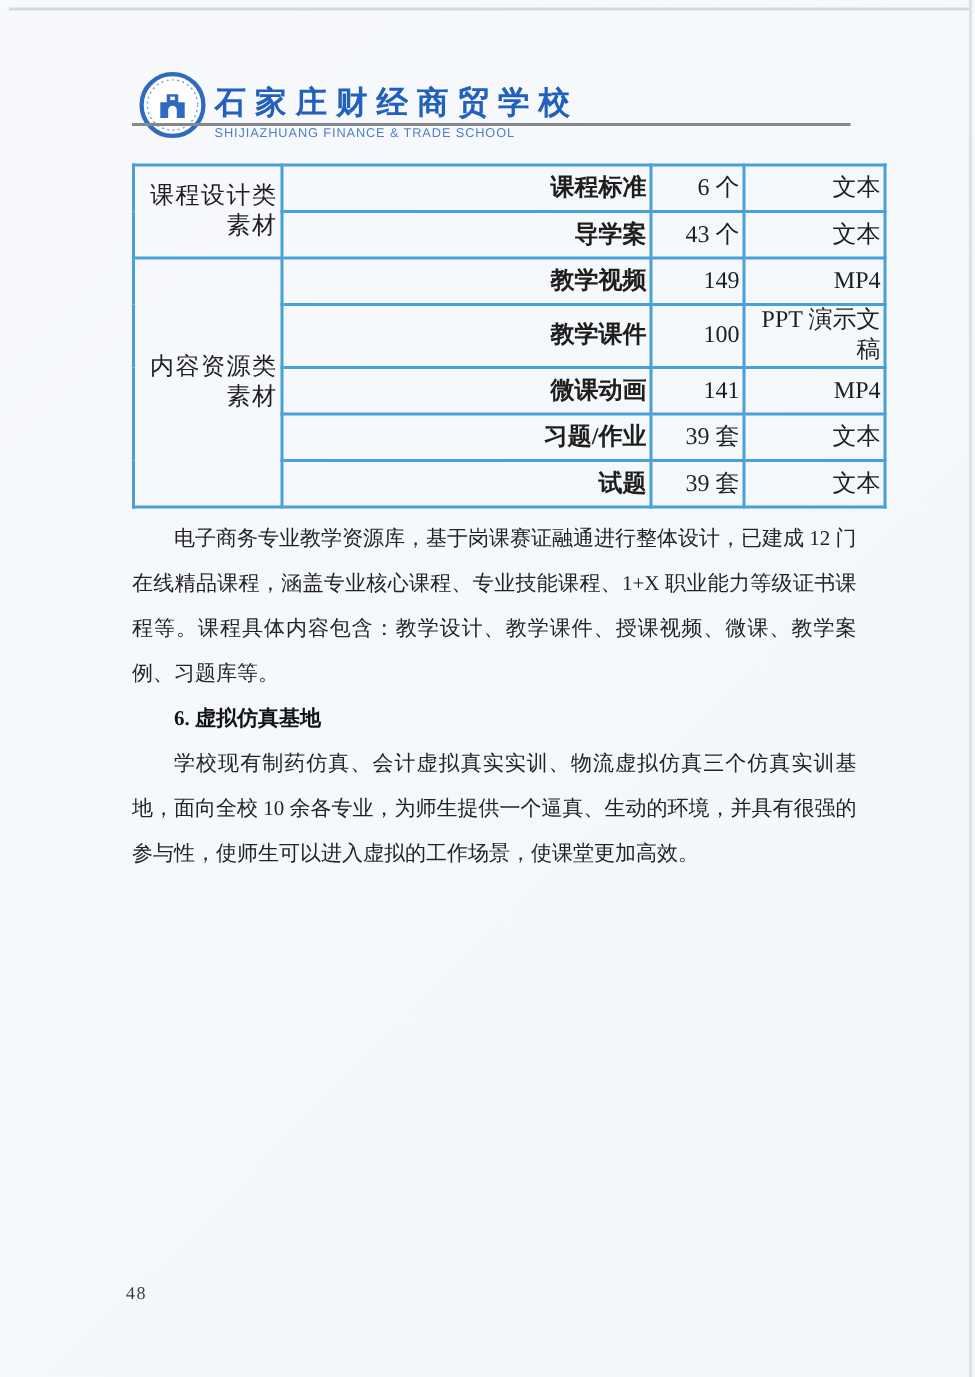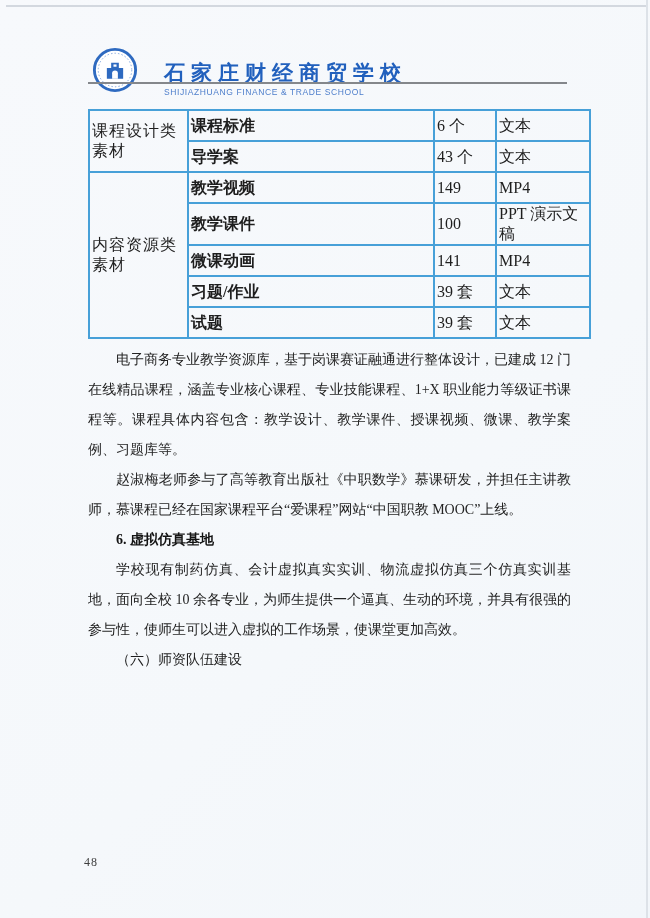--- a/index.html
+++ b/index.html
@@ -16,21 +16,21 @@
     position:absolute;left:6px;top:5px;width:640px;height:2px;
     background:#d3d8df;
   }
   .scan-edge-right{
     position:absolute;right:2px;top:0;width:2px;height:918px;
     background:#dde2e8;
   }
   
   .header{
     position:absolute;left:92px;top:47px;
-    display:flex;align-items:flex-end;gap:26px;
+    display:flex;align-items:center;gap:5px;
   }
   .logo{flex:0 0 auto;}
   .school-names{display:flex;flex-direction:column;padding-top:5px;}
   .school-cn{
     font-family:"Liberation Sans", sans-serif;
     font-size:21px;font-weight:bold;color:#2160bd;letter-spacing:6px;
     line-height:22px;white-space:nowrap;
   }
   .school-en{
     font-family:"Liberation Sans", sans-serif;
@@ -43,21 +43,21 @@
   }
   
   table.materials{
     position:absolute;left:88px;top:109px;
     border-collapse:collapse;table-layout:fixed;
     width:485px;
     font-size:16px;color:#1e1e1e;
   }
   table.materials td{
     border:2px solid #47a0d8;
-    text-align:left;vertical-align:middle;
+    text-align:right;vertical-align:middle;
     height:29px;padding:0 2px;
     line-height:20px;
   }
   td.cat{width:93px;letter-spacing:1px;}
   td.item{width:240px;font-weight:bold;}
   td.cnt{width:56px;}
   td.fmt{width:88px;}
   
   .content{
     position:absolute;left:88px;top:345px;width:483px;
@@ -133,20 +133,18 @@
       <tr>
         <td class="item">试题</td>
         <td class="cnt">39 套</td>
         <td class="fmt">文本</td>
       </tr>
     </tbody>
   </table>
 
   <div class="content">
     <p>电子商务专业教学资源库，基于岗课赛证融通进行整体设计，已建成 12 门在线精品课程，涵盖专业核心课程、专业技能课程、1+X 职业能力等级证书课程等。课程具体内容包含：教学设计、教学课件、授课视频、微课、教学案例、习题库等。</p>
-    <p>赵淑梅老师参与了高等教育出版社《中职数学》慕课研发，并担任主讲教师，慕课程已经在国家课程平台“爱课程”网站“中国职教 MOOC”上线。</p>
     <p class="h-bold">6. 虚拟仿真基地</p>
     <p>学校现有制药仿真、会计虚拟真实实训、物流虚拟仿真三个仿真实训基地，面向全校 10 余各专业，为师生提供一个逼真、生动的环境，并具有很强的参与性，使师生可以进入虚拟的工作场景，使课堂更加高效。</p>
-    <p class="h-kai">（六）师资队伍建设</p>
   </div>
 
   <div class="page-number">48</div>
 </div>
 
 </body></html>

